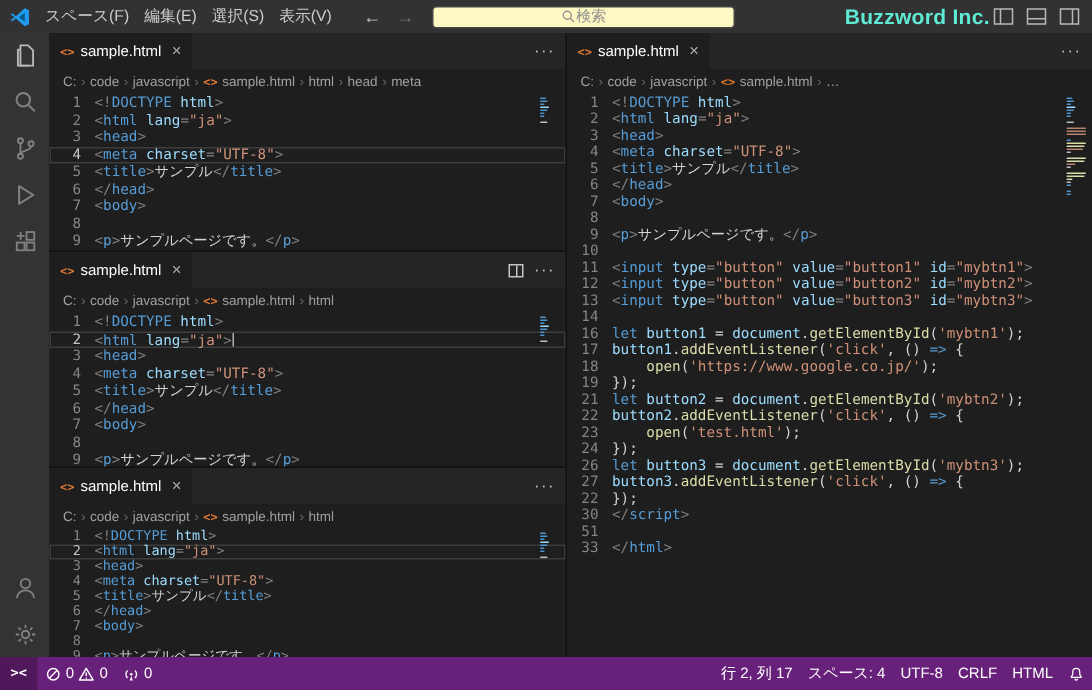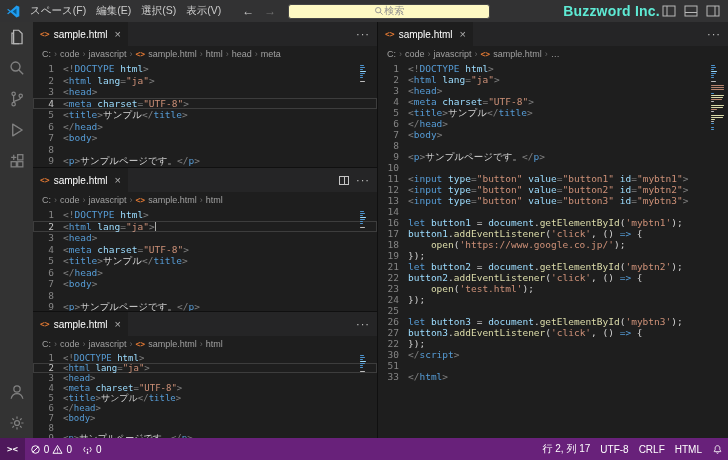--- a/index.html
+++ b/index.html
@@ -329,21 +329,20 @@
               <div class="line"><span class="ln">13</span><span class="tokens"><span class="tok p">&lt;</span><span class="tok t">input</span><span class="tok x"> </span><span class="tok a">type</span><span class="tok p">=</span><span class="tok s">"button"</span><span class="tok x"> </span><span class="tok a">value</span><span class="tok p">=</span><span class="tok s">"button3"</span><span class="tok x"> </span><span class="tok a">id</span><span class="tok p">=</span><span class="tok s">"mybtn3"</span><span class="tok p">&gt;</span></span></div>
               <div class="line"><span class="ln">14</span><span class="tokens"></span></div>
               <div class="line"><span class="ln">16</span><span class="tokens"><span class="tok k">let</span><span class="tok x"> </span><span class="tok a">button1</span><span class="tok x"> = </span><span class="tok a">document</span><span class="tok x">.</span><span class="tok f">getElementById</span><span class="tok x">(</span><span class="tok s">'mybtn1'</span><span class="tok x">);</span></span></div>
               <div class="line"><span class="ln">17</span><span class="tokens"><span class="tok a">button1</span><span class="tok x">.</span><span class="tok f">addEventListener</span><span class="tok x">(</span><span class="tok s">'click'</span><span class="tok x">, () </span><span class="tok t">=&gt;</span><span class="tok x"> {</span></span></div>
               <div class="line"><span class="ln">18</span><span class="tokens"><span class="tok x">    </span><span class="tok f">open</span><span class="tok x">(</span><span class="tok u">'https://www.google.co.jp/'</span><span class="tok x">);</span></span></div>
               <div class="line"><span class="ln">19</span><span class="tokens"><span class="tok x">});</span></span></div>
               <div class="line"><span class="ln">21</span><span class="tokens"><span class="tok k">let</span><span class="tok x"> </span><span class="tok a">button2</span><span class="tok x"> = </span><span class="tok a">document</span><span class="tok x">.</span><span class="tok f">getElementById</span><span class="tok x">(</span><span class="tok s">'mybtn2'</span><span class="tok x">);</span></span></div>
               <div class="line"><span class="ln">22</span><span class="tokens"><span class="tok a">button2</span><span class="tok x">.</span><span class="tok f">addEventListener</span><span class="tok x">(</span><span class="tok s">'click'</span><span class="tok x">, () </span><span class="tok t">=&gt;</span><span class="tok x"> {</span></span></div>
               <div class="line"><span class="ln">23</span><span class="tokens"><span class="tok x">    </span><span class="tok f">open</span><span class="tok x">(</span><span class="tok s">'test.html'</span><span class="tok x">);</span></span></div>
               <div class="line"><span class="ln">24</span><span class="tokens"><span class="tok x">});</span></span></div>
-              <div class="line"><span class="ln">25</span><span class="tokens"></span></div>
               <div class="line"><span class="ln">26</span><span class="tokens"><span class="tok k">let</span><span class="tok x"> </span><span class="tok a">button3</span><span class="tok x"> = </span><span class="tok a">document</span><span class="tok x">.</span><span class="tok f">getElementById</span><span class="tok x">(</span><span class="tok s">'mybtn3'</span><span class="tok x">);</span></span></div>
               <div class="line"><span class="ln">27</span><span class="tokens"><span class="tok a">button3</span><span class="tok x">.</span><span class="tok f">addEventListener</span><span class="tok x">(</span><span class="tok s">'click'</span><span class="tok x">, () </span><span class="tok t">=&gt;</span><span class="tok x"> {</span></span></div>
               <div class="line"><span class="ln">22</span><span class="tokens"><span class="tok x">});</span></span></div>
               <div class="line"><span class="ln">30</span><span class="tokens"><span class="tok p">&lt;/</span><span class="tok t">script</span><span class="tok p">&gt;</span></span></div>
               <div class="line"><span class="ln">51</span><span class="tokens"></span></div>
               <div class="line"><span class="ln">33</span><span class="tokens"><span class="tok p">&lt;/</span><span class="tok t">html</span><span class="tok p">&gt;</span></span></div>
               <div class="minimap">
                 <div class="mm-line" style="background: rgb(78, 148, 206); width: 4.28571px;"></div>
                 <div class="mm-line" style="background: rgb(78, 148, 206); width: 4.57143px;"></div>
                 <div class="mm-line" style="background: rgb(78, 148, 206); width: 3px;"></div>
@@ -407,20 +406,21 @@
         <svg width="11" height="11" viewBox="0 0 16 16">
           <path d="M4.4 4.4a5 5 0 0 0 0 7.2M11.6 4.4a5 5 0 0 1 0 7.2" fill="none" stroke="#ffffff" stroke-width="1.3"></path>
           <circle cx="8" cy="8" r="1.2" fill="#ffffff"></circle>
           <path d="M8 9.4L6.6 14h2.8z" fill="#ffffff"></path>
         </svg>
         <span>0</span>
       </div>
     </div>
     <div class="sb-right">
       <div class="sb-item">行 2, 列 17</div>
+      <div class="sb-item">スペース: 4</div>
       <div class="sb-item">UTF-8</div>
       <div class="sb-item">CRLF</div>
       <div class="sb-item">HTML</div>
       <div class="sb-item">
         <svg width="11" height="11" viewBox="0 0 16 16">
           <path d="M8 2.4c2 0 3.4 1.5 3.4 3.6v2.4l1.3 1.9v.8H3.3v-.8l1.3-1.9V6c0-2.1 1.4-3.6 3.4-3.6z" fill="none" stroke="#ffffff" stroke-width="1.2"></path>
           <path d="M6.8 12.4a1.2 1.2 0 0 0 2.4 0" fill="none" stroke="#ffffff" stroke-width="1.2"></path>
         </svg>
       </div>
     </div>

